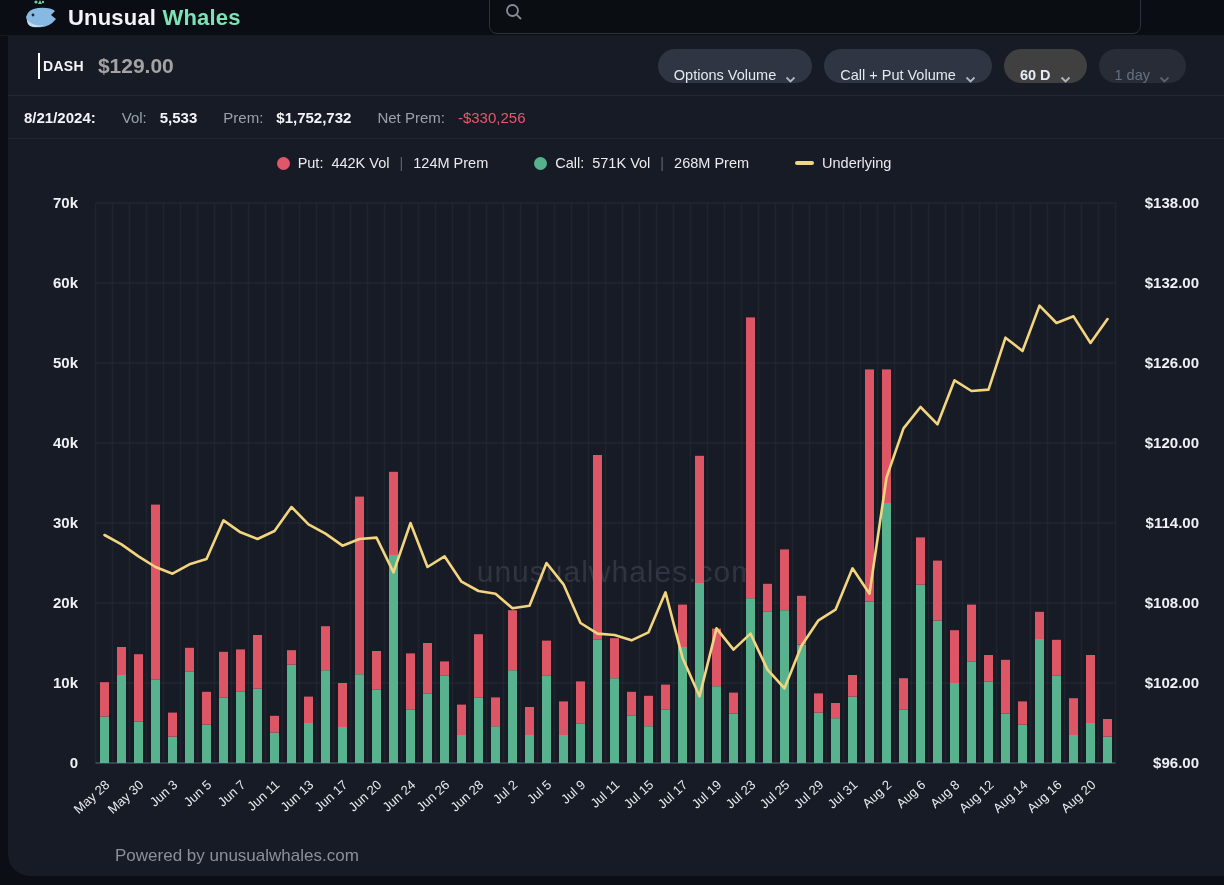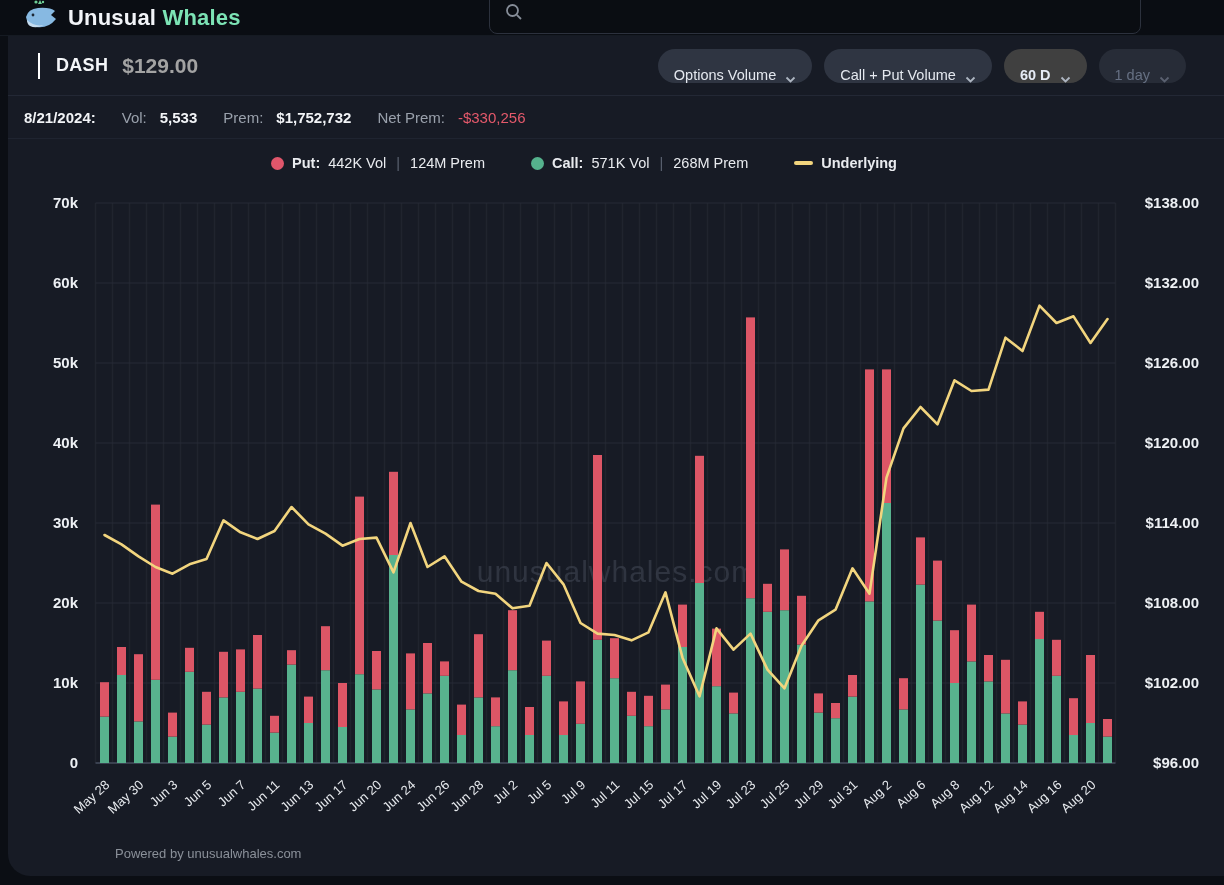--- a/index.html
+++ b/index.html
@@ -13,47 +13,47 @@
   .brand-first { color:#f2f4f8; }
   .brand-second { color:#7ce3b5; }
   .search-box { position:absolute; left:489px; top:-10px; width:652px; height:44px; background:#0a0d12; border:1px solid #2c313d; border-radius:8px; display:flex; align-items:flex-end; padding:0 0 7px 14px; }
 
   
   .card { position:absolute; left:8px; top:36px; width:1216px; height:840px; background:#171b25; border-bottom-left-radius:22px; }
 
   .header-row { position:absolute; left:8px; top:36px; width:1216px; height:60px; border-bottom:1px solid #232835; display:flex; align-items:center; justify-content:space-between; padding:0 38px 0 30px; }
   .title-wrap { display:flex; align-items:center; }
   .cursor { width:2px; height:26px; background:#ffffff; margin-right:3px; }
-  .ticker { color:#f4f6f9; font-size:18px; font-weight:bold; letter-spacing:.3px;margin-left:13px; }
+  .ticker { color:#f4f6f9; font-size:14px; font-weight:bold; letter-spacing:.3px; }
   .price { color:#a3a3a3; font-size:21px; font-weight:bold; margin-left:14px; }
   .controls { display:flex; align-items:center; gap:12px; }
   .pill { height:34px; border-radius:17px; background:#2f3542; color:#e4e8ef; font-size:14.5px; display:flex; align-items:flex-end; gap:9px; padding:0 16px; cursor:pointer; white-space:nowrap; }
   .pill.range { background:#404040; color:#e6ebf5; font-weight:bold; }
   .pill.disabled { background:#272c37; color:#667083; }
   .chev { display:inline-flex; }
 
   .stats-row { position:absolute; left:8px; top:97px; width:1216px; height:42px; border-bottom:1px solid #1f2430; display:flex; align-items:center; gap:26px; padding-left:16px; font-size:15px; }
   .stat { display:flex; align-items:center; gap:6px; }
   .stat .lbl { color:#9aa1ac; }
   .stat .val { color:#f2f4f7; font-weight:bold;margin-left:7px; }
   .stat .val.neg { color:#e4596b; font-weight:normal; }
   .stat-date { color:#f2f4f7; font-weight:bold; }
 
   
   .legend { position:absolute; left:0; top:155px; width:1224px; display:flex; justify-content:center; align-items:center; gap:46px; transform:translateX(-28px); font-size:14.5px; color:#e9ebef; }
   .leg-item { display:flex; align-items:center; gap:8px; }
   .dot { width:13px; height:13px; border-radius:50%; }
   .dash { width:19px; height:4px; border-radius:2px; }
-  .leg-b { font-weight:bold; }
+  .leg-b { font-weight:normal; }
   .leg-sep { color:#5a6170; padding:0 2px; }
 
   .chart-wrap { position:absolute; left:0; top:140px; width:1224px; height:710px; }
   svg text { font-family:"Liberation Sans", sans-serif; }
 
-  .footer { position:absolute; left:115px; top:846px; font-size:13px; color:#8a9099; cursor:pointer; }
+  .footer { position:absolute; left:115px; top:846px; font-size:17px; color:#8a9099; cursor:pointer; }
 </style>
 </head>
 <body>
 
 <div class="app">
 
   <div class="nav">
     <div class="brand">
       <span>
         <svg width="38" height="34" viewBox="0 0 38 34">

